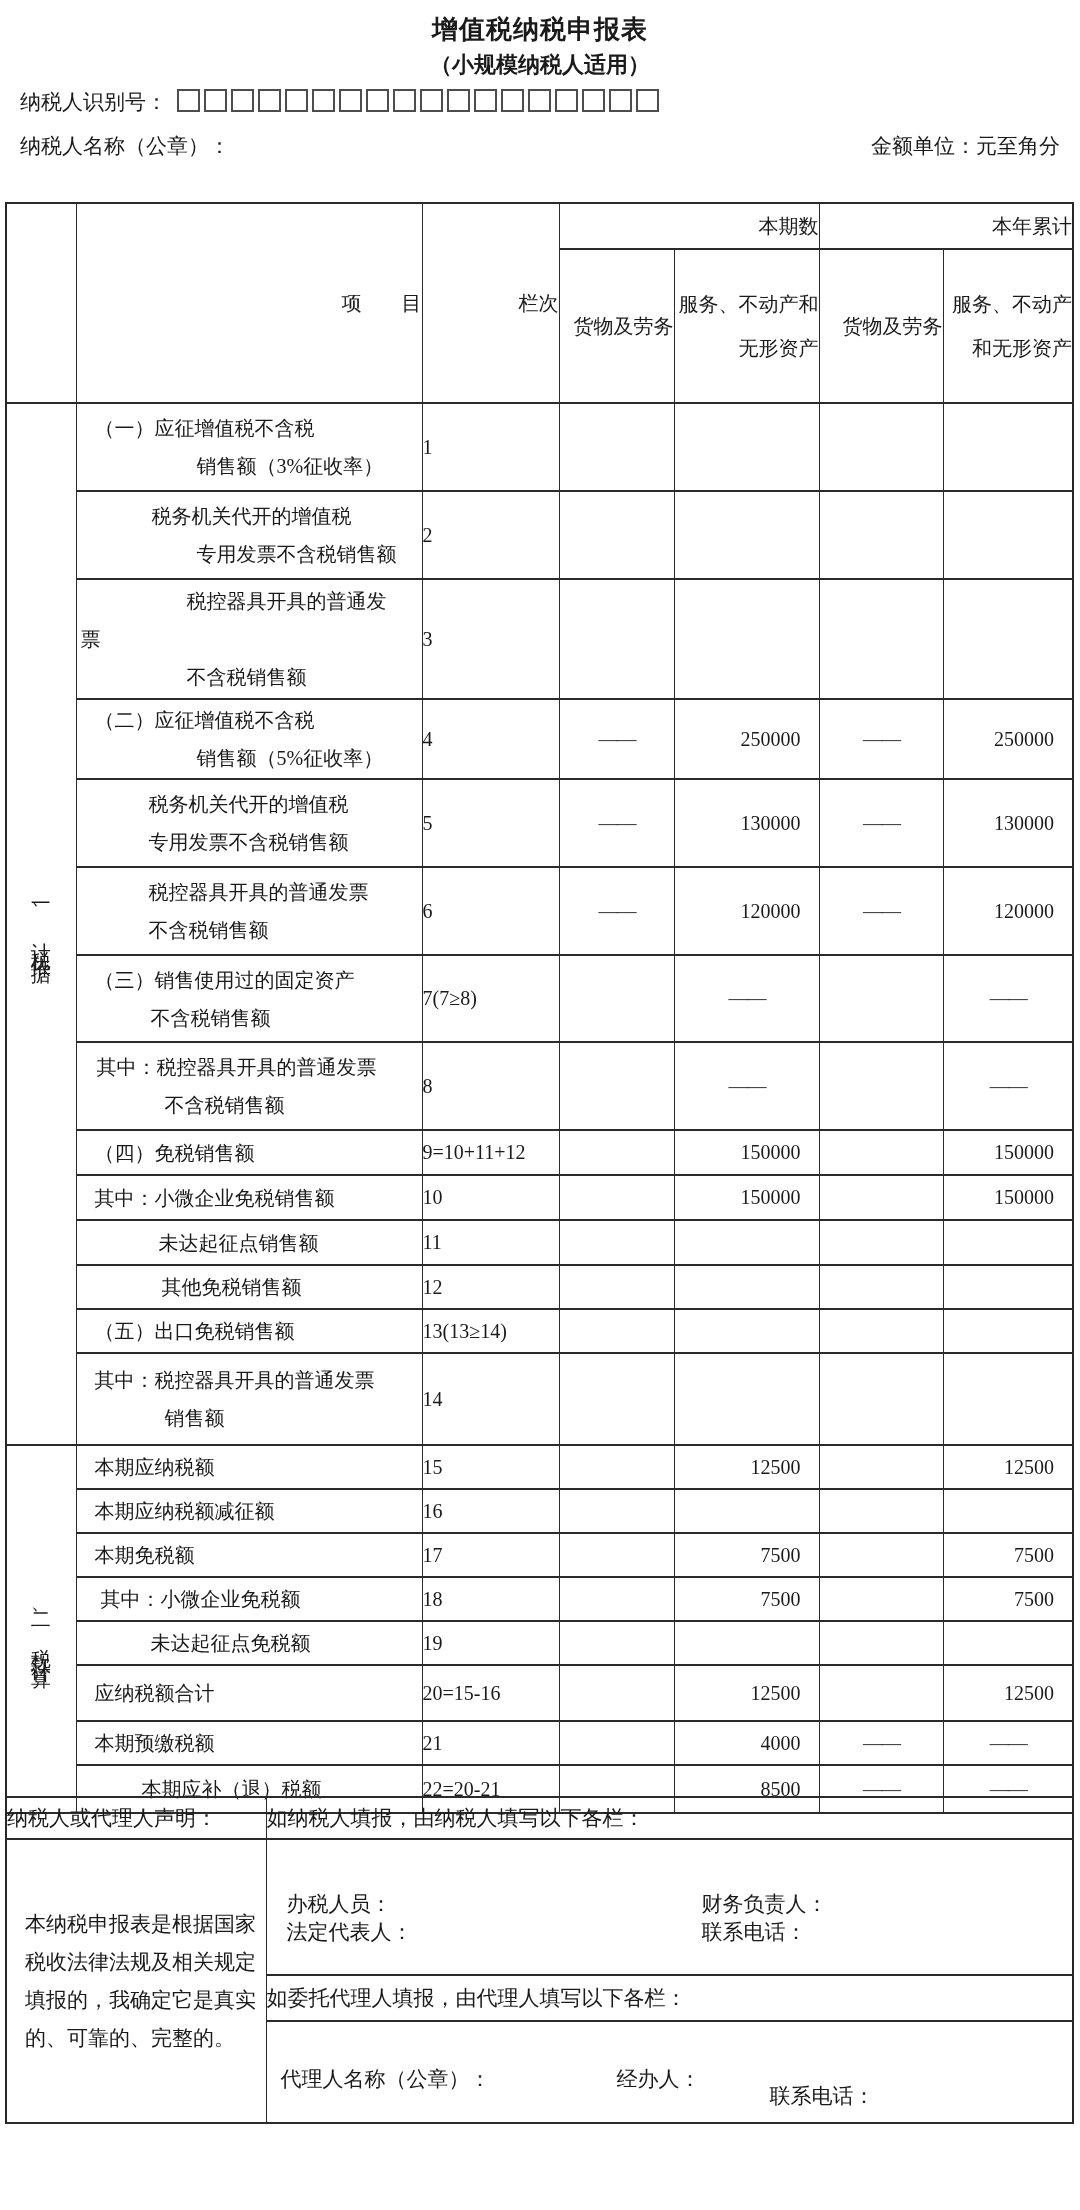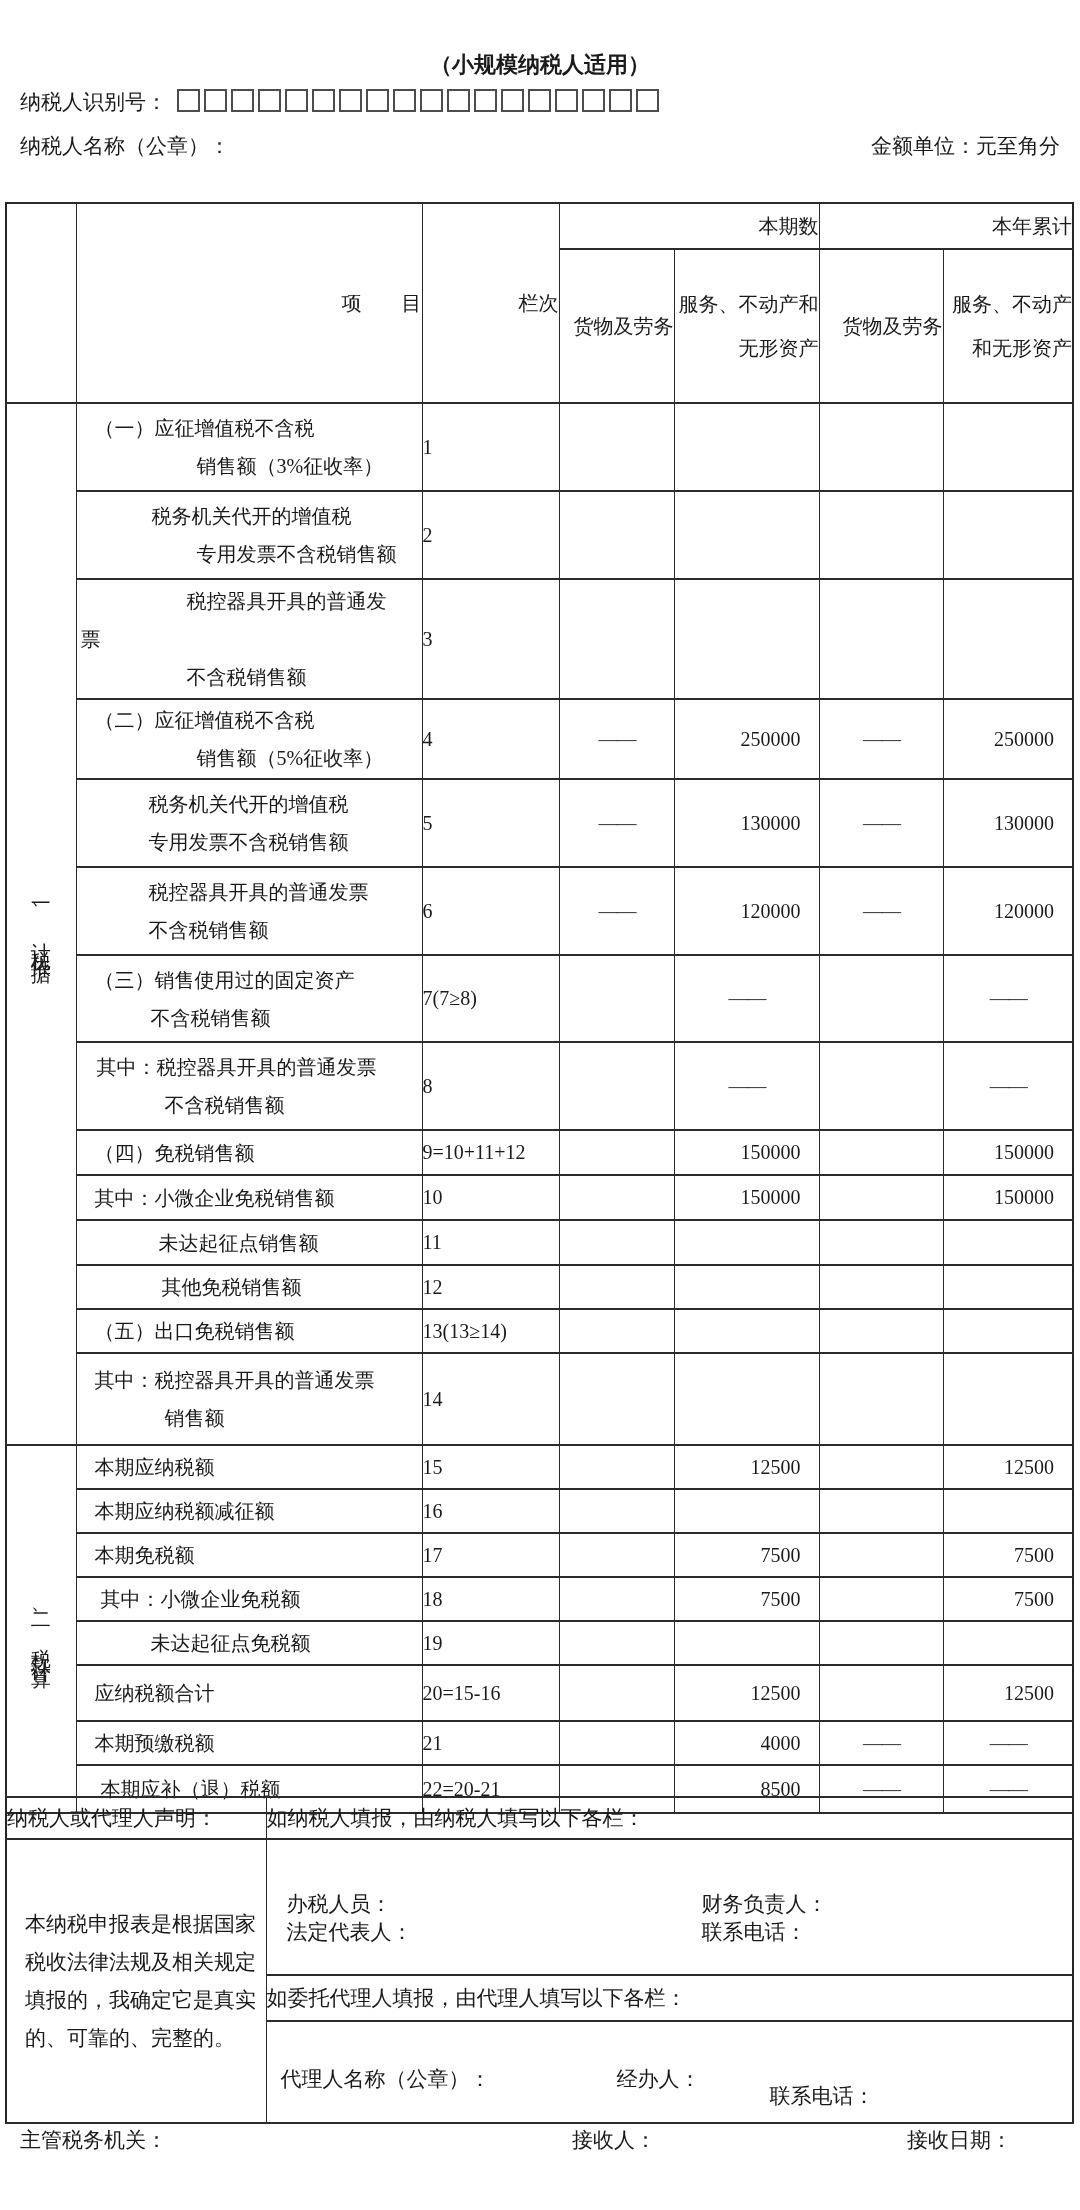--- a/index.html
+++ b/index.html
@@ -74,20 +74,21 @@
   .footer span{position:absolute;top:0;white-space:nowrap;}
   .f1{left:15px;}
   .f2{left:567px;}
   .f3{left:902px;}
 </style>
 </head>
 <body>
 
 <div class="page">
 
+  <div class="title">增值税纳税申报表</div>
   <div class="subtitle">（小规模纳税人适用）</div>
 
   <div class="meta meta-id">
     <span>纳税人识别号：</span><span class="boxes" id="id-boxes"><span class="box"></span><span class="box"></span><span class="box"></span><span class="box"></span><span class="box"></span><span class="box"></span><span class="box"></span><span class="box"></span><span class="box"></span><span class="box"></span><span class="box"></span><span class="box"></span><span class="box"></span><span class="box"></span><span class="box"></span><span class="box"></span><span class="box"></span><span class="box"></span></span>
   </div>
 
   <div class="meta meta-name">
     <span>纳税人名称（公章）：</span>
     <span class="amount-unit">金额单位：元至角分</span>
   </div>
@@ -385,21 +386,21 @@
           </td>
           <td class="no-cell">21</td>
           <td class="val"></td>
           <td class="val num">4000</td>
           <td class="val dash">——</td>
           <td class="val dash">——</td>
         </tr>
         <tr style="height: 48px;">
           <td class="item-cell">
             <div class="cellbox">
-              <div class="line" style="padding-left: 24px;">本期应补（退）税额</div>
+              <div class="line" style="padding-left: 18px; margin-left: 47px;">本期应补（退）税额</div>
             </div>
           </td>
           <td class="no-cell">22=20-21</td>
           <td class="val"></td>
           <td class="val num">8500</td>
           <td class="val dash">——</td>
           <td class="val dash">——</td>
         </tr>
       </tbody>
     </table>
@@ -433,19 +434,14 @@
     </tr>
     <tr>
       <td class="agent-cell">
         <div class="aline"><span class="w2">代理人名称（公章）：</span><span>经办人：</span></div>
         <div class="phone">联系电话：</div>
       </td>
     </tr>
   </tbody>
     </table>
 
-  <div class="footer">
-    <span class="f1">主管税务机关：</span>
-    <span class="f2">接收人：</span>
-    <span class="f3">接收日期：</span>
-  </div>
 
 </div>
 
 </body></html>

